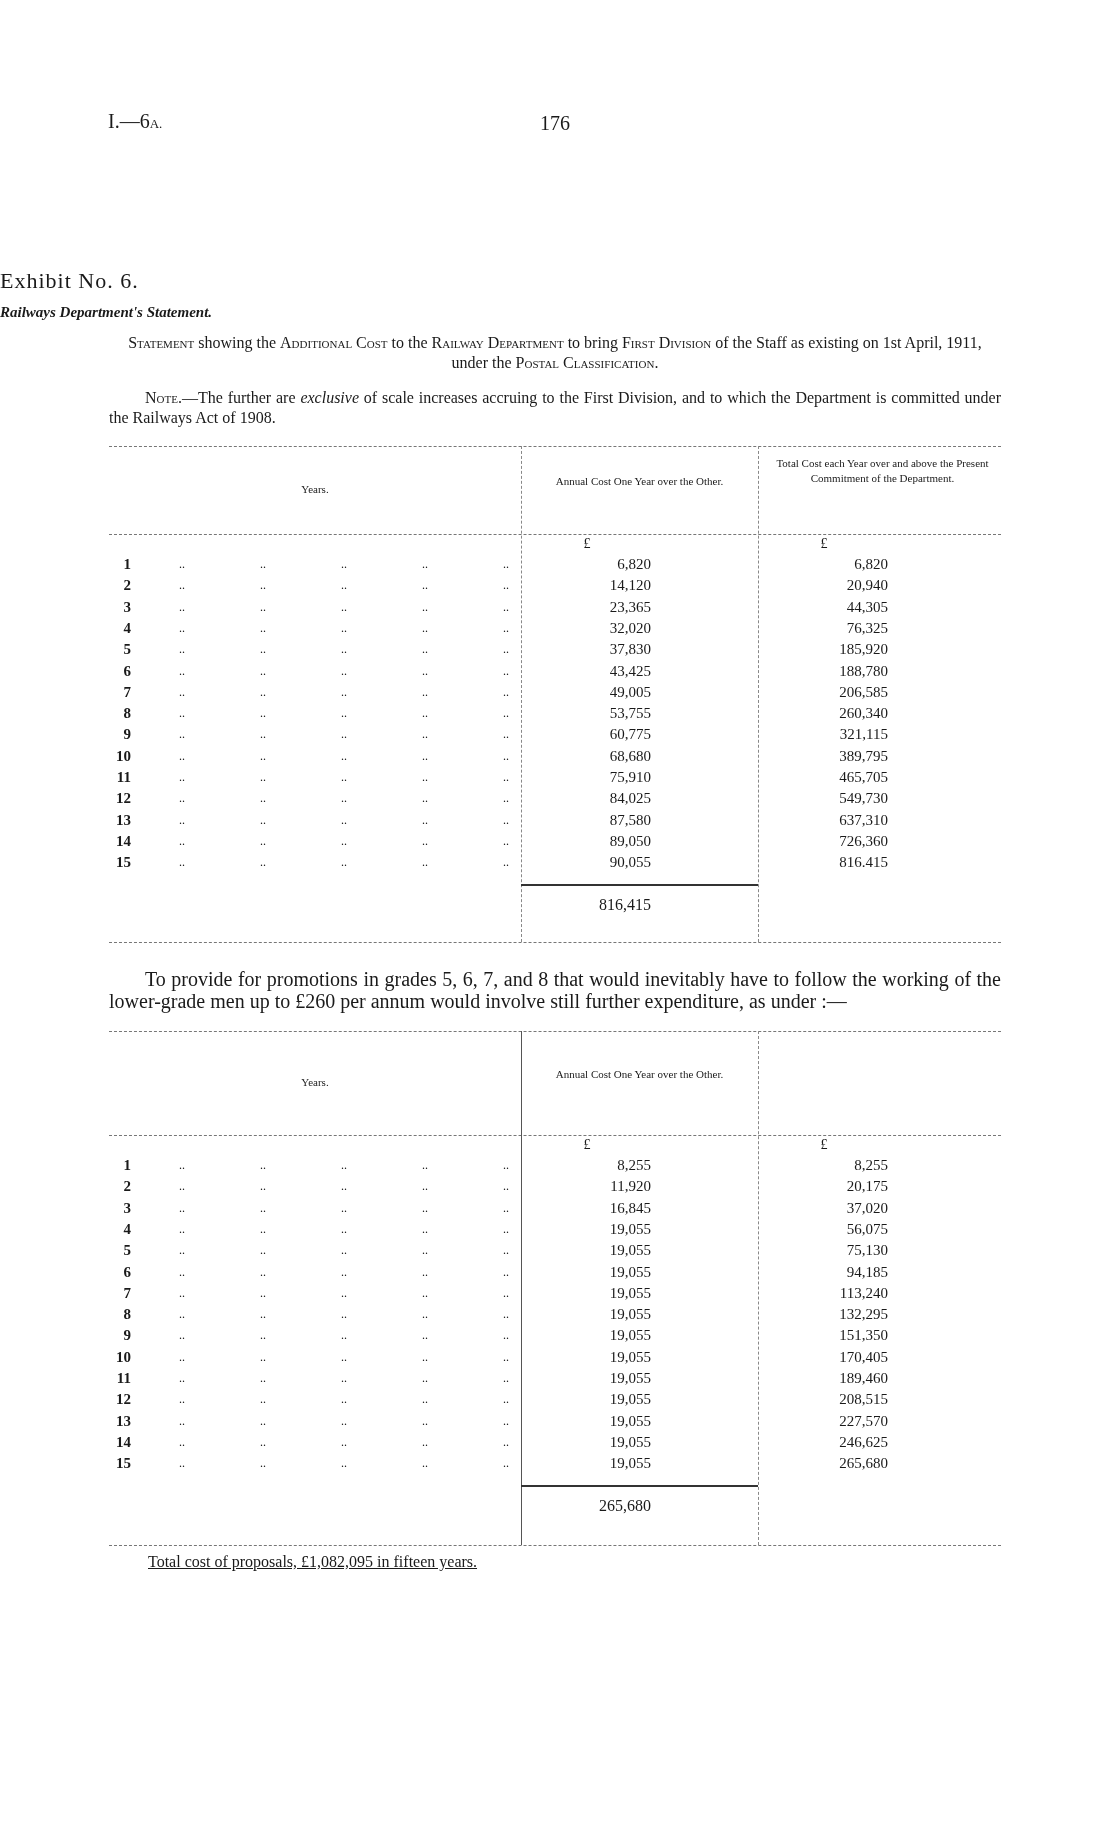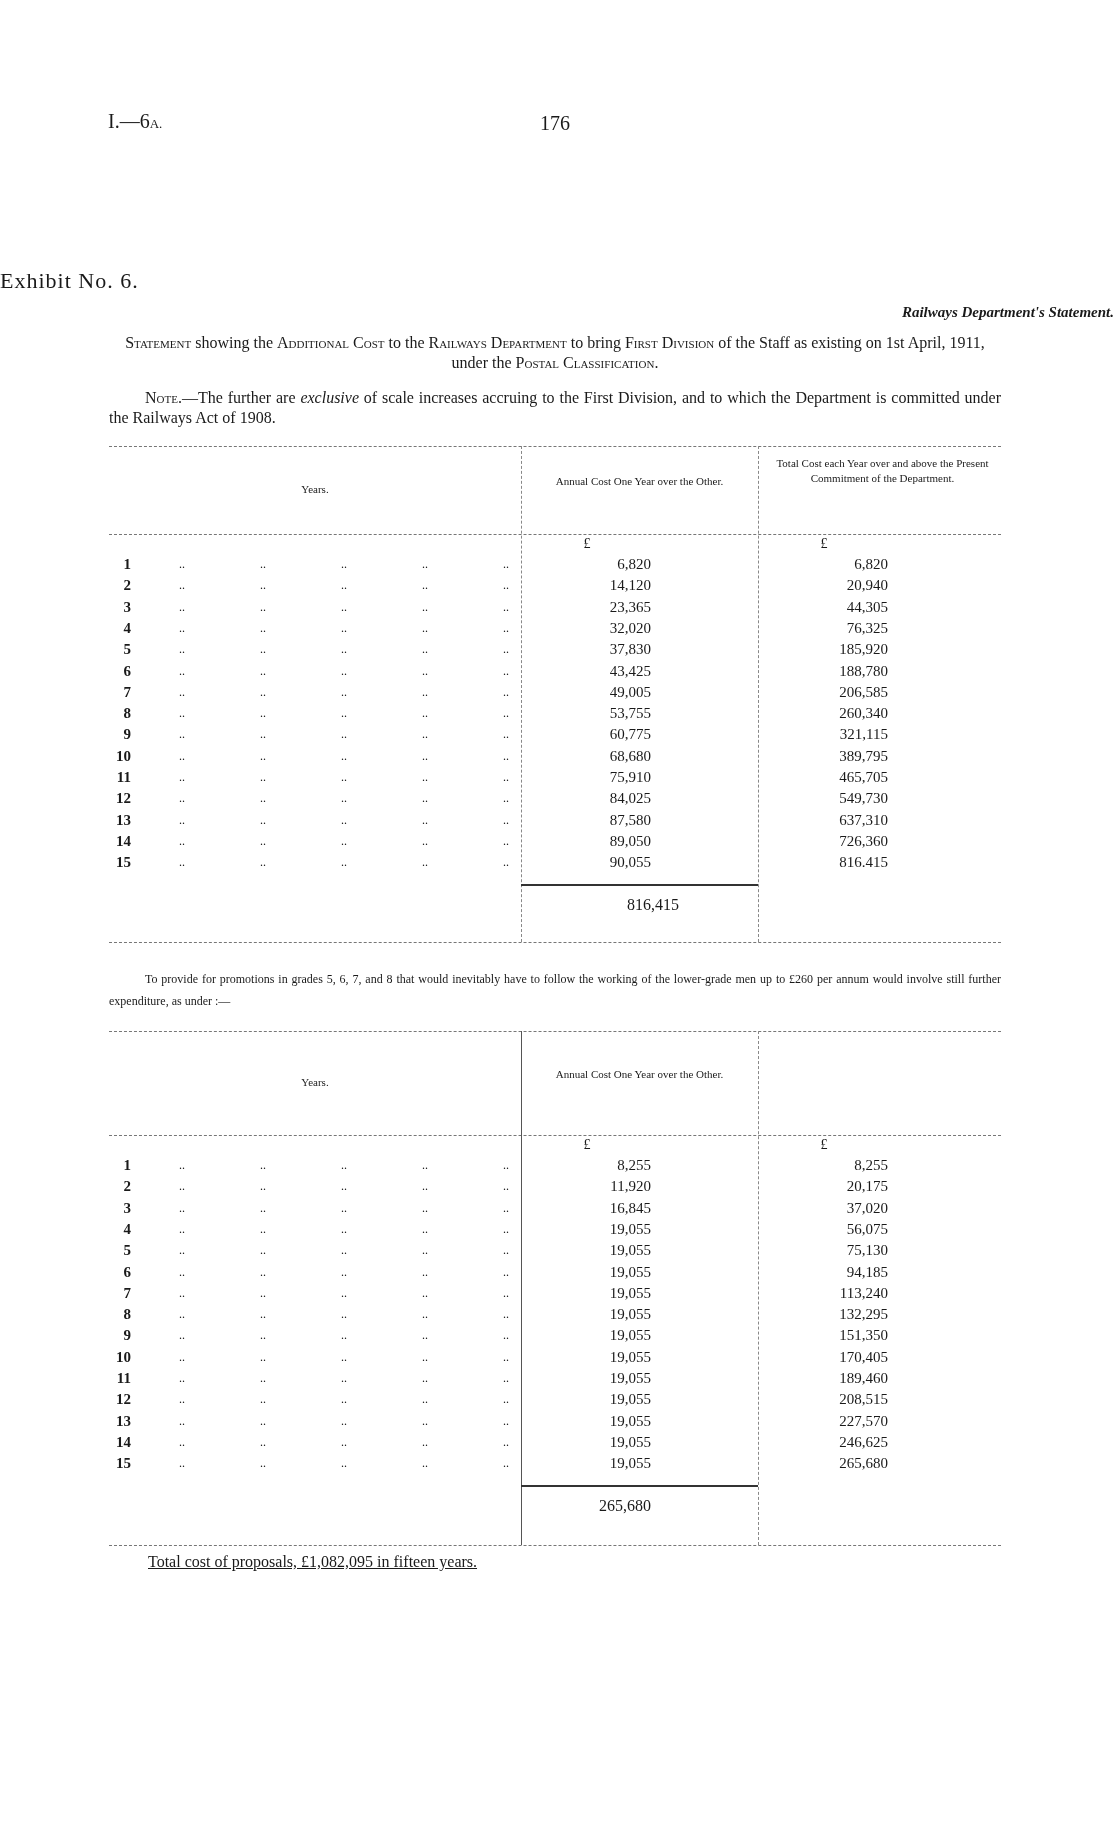--- a/index.html
+++ b/index.html
@@ -3,26 +3,26 @@
 <meta charset="utf-8">
 <style>
   html,body{margin:0;padding:0;background:#fff;}
   body{width:1114px;height:1841px;position:relative;overflow:hidden;color:#1a1a1a;
        font-family:"Liberation Serif","DejaVu Serif",serif;}
   .abs{position:absolute;}
   .hdr-left{left:108px;top:110px;font-size:20px;}
   .hdr-left .sc{font-size:13px;}
   .hdr-page{left:540px;top:112px;font-size:20px;}
   .title{left:0;width:1114px;top:268px;text-align:left;font-size:22px;letter-spacing:1px;}
-  .subtitle{left:0;width:1114px;top:304px;text-align:right;font-size:15px;font-style:italic;font-weight:bold;}
+  .subtitle{left:0;width:1114px;top:304px;text-align:left;font-size:15px;font-style:italic;font-weight:bold;}
   .stmt{left:109px;width:892px;top:333px;font-size:16px;line-height:20px;text-align:center;}
   .sc{font-variant:small-caps;}
   .note{left:109px;width:892px;top:388px;font-size:16px;line-height:20px;text-align:justify;}
   .note .indent{display:inline-block;width:36px;}
-  .para{left:109px;width:892px;top:968px;font-size:12px;line-height:22px;text-align:justify;}
+  .para{left:109px;width:892px;top:968px;font-size:20px;line-height:22px;text-align:justify;}
   .para .indent{display:inline-block;width:36px;}
   .footer{left:148px;top:1553px;font-size:16px;text-decoration:underline;}
 
   .tbl{left:109px;width:892px;font-size:15px;}
   .hline{position:absolute;left:0;width:892px;border-top:1px dashed #777;height:0;}
   .vline{position:absolute;width:0;border-left:1px solid #555;}
   .vline.dash{border-left:1px dashed #888;}
   .hcell{position:absolute;text-align:center;font-size:11px;line-height:15px;}
   .row{position:absolute;left:0;width:892px;height:21px;line-height:21px;}
   .yr{position:absolute;left:0;width:22px;text-align:right;font-weight:bold;}
@@ -35,21 +35,21 @@
 </style>
 </head>
 <body>
 
 <div class="abs hdr-left"><span>I.—6</span><span class="sc">A.</span></div>
 <div class="abs hdr-page">176</div>
 
 <div class="abs title">Exhibit No. 6.</div>
 <div class="abs subtitle">Railways Department's Statement.</div>
 
-<div class="abs stmt"><span class="sc">Statement</span><span> showing the </span><span class="sc">Additional Cost</span><span> to the </span><span class="sc">Railways Department</span><span> to bring </span><span class="sc">First Division</span><span> of the Staff as existing on 1st April, 1911, under the </span><span class="sc">Postal Classification</span><span>.</span></div>
+<div class="abs stmt"><span class="sc">Statement</span><span> showing the </span><span class="sc">Additional Cost</span><span> to the </span><span class="sc">Railway Department</span><span> to bring </span><span class="sc">First Division</span><span> of the Staff as existing on 1st April, 1911, under the </span><span class="sc">Postal Classification</span><span>.</span></div>
 
 <div class="abs note"><span class="indent"></span><span class="sc">Note.</span><span>—The further are </span><i>exclusive</i><span> of scale increases accruing to the First Division, and to which the Department is committed under the Railways Act of 1908.</span></div>
 
 <div class="abs tbl" id="t1" style="top:446px;height:500px;">
     <div class="hline" style="top:0px;"></div>
     <div class="hline" style="top:88px;"></div>
     <div class="vline dash" style="left:412px;top:0px;height:496px;"></div>
     <div class="vline dash" style="left:649px;top:0px;height:496px;"></div>
     <div class="hcell" style="left:0;width:412px;top:36px;">Years.</div>
     <div class="hcell" style="left:418px;width:225px;top:28px;">Annual Cost One Year over the Other.</div>
@@ -230,21 +230,21 @@
         <span>..</span>
         <span>..</span>
         <span>..</span>
         <span>..</span>
         <span>..</span>
       </span>
       <span class="c1">90,055</span>
       <span class="c2">816.415</span>
     </div>
     <div class="sumline" style="left:412px;width:237px;top:437.5px;"></div>
-    <div class="total" style="top:449.5px;padding-left:28px;">816,415</div>
+    <div class="total" style="top:449.5px;">816,415</div>
     <div class="hline" style="top:496px;"></div>
   </div>
 
 <div class="abs para"><span class="indent"></span><span>To provide for promotions in grades 5, 6, 7, and 8 that would inevitably have to follow the working of the lower-grade men up to £260 per annum would involve still further expenditure, as under :—</span></div>
 
 <div class="abs tbl" id="t2" style="top:1031px;height:520px;">
     <div class="hline" style="top:0px;"></div>
     <div class="hline" style="top:104px;"></div>
     <div class="vline " style="left:412px;top:0px;height:514px;"></div>
     <div class="vline dash" style="left:649px;top:0px;height:514px;"></div>

